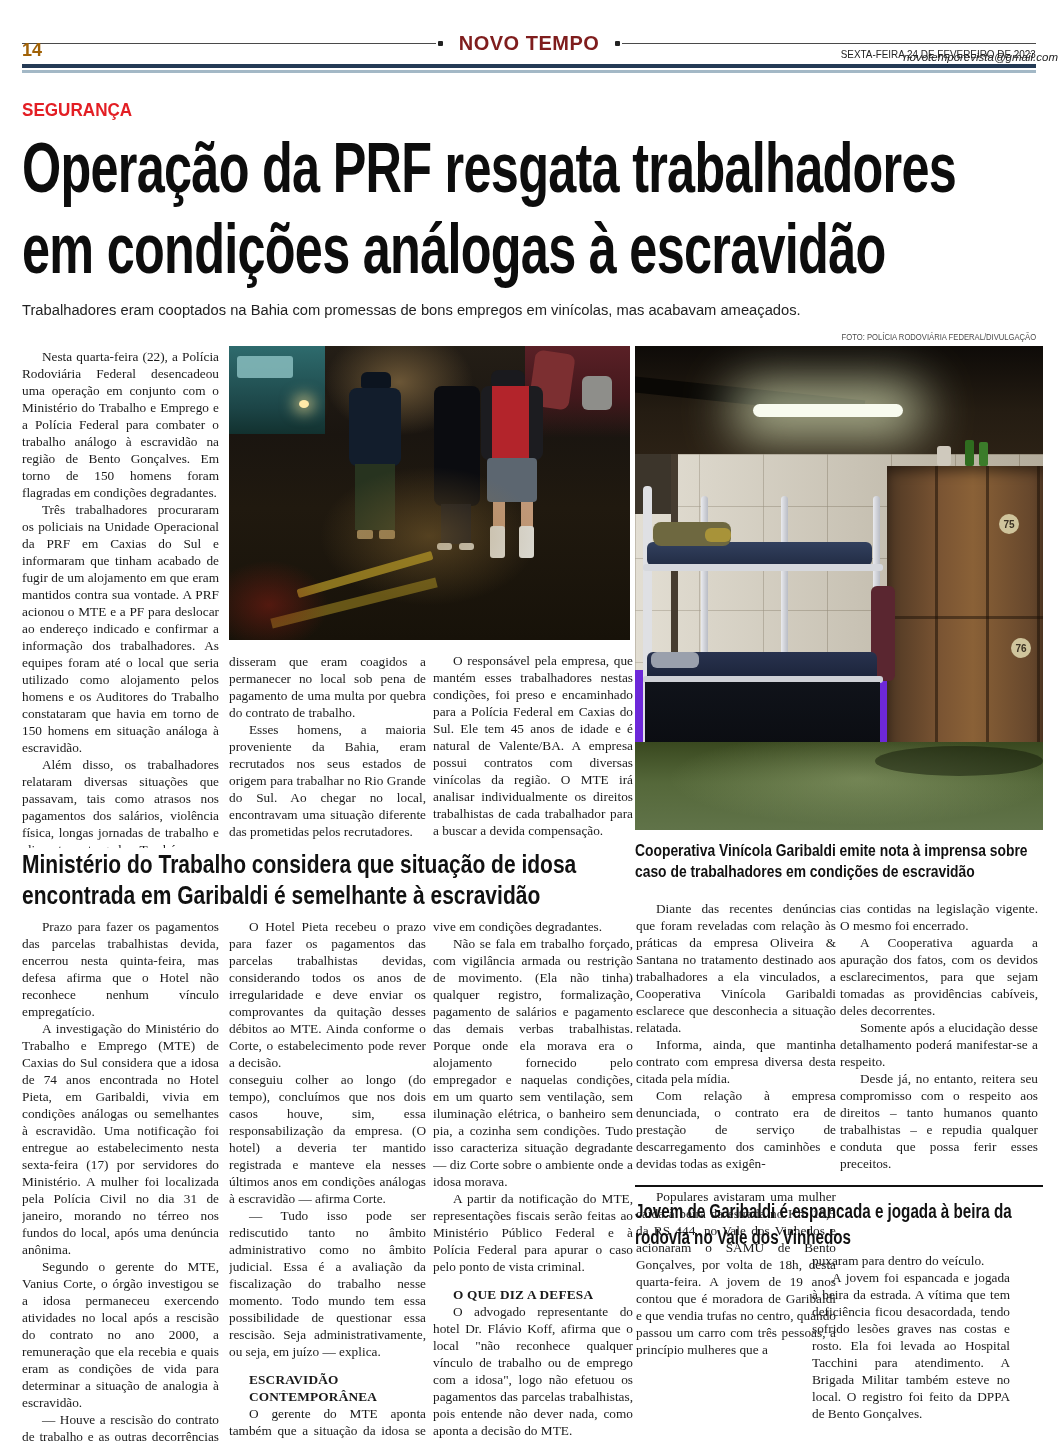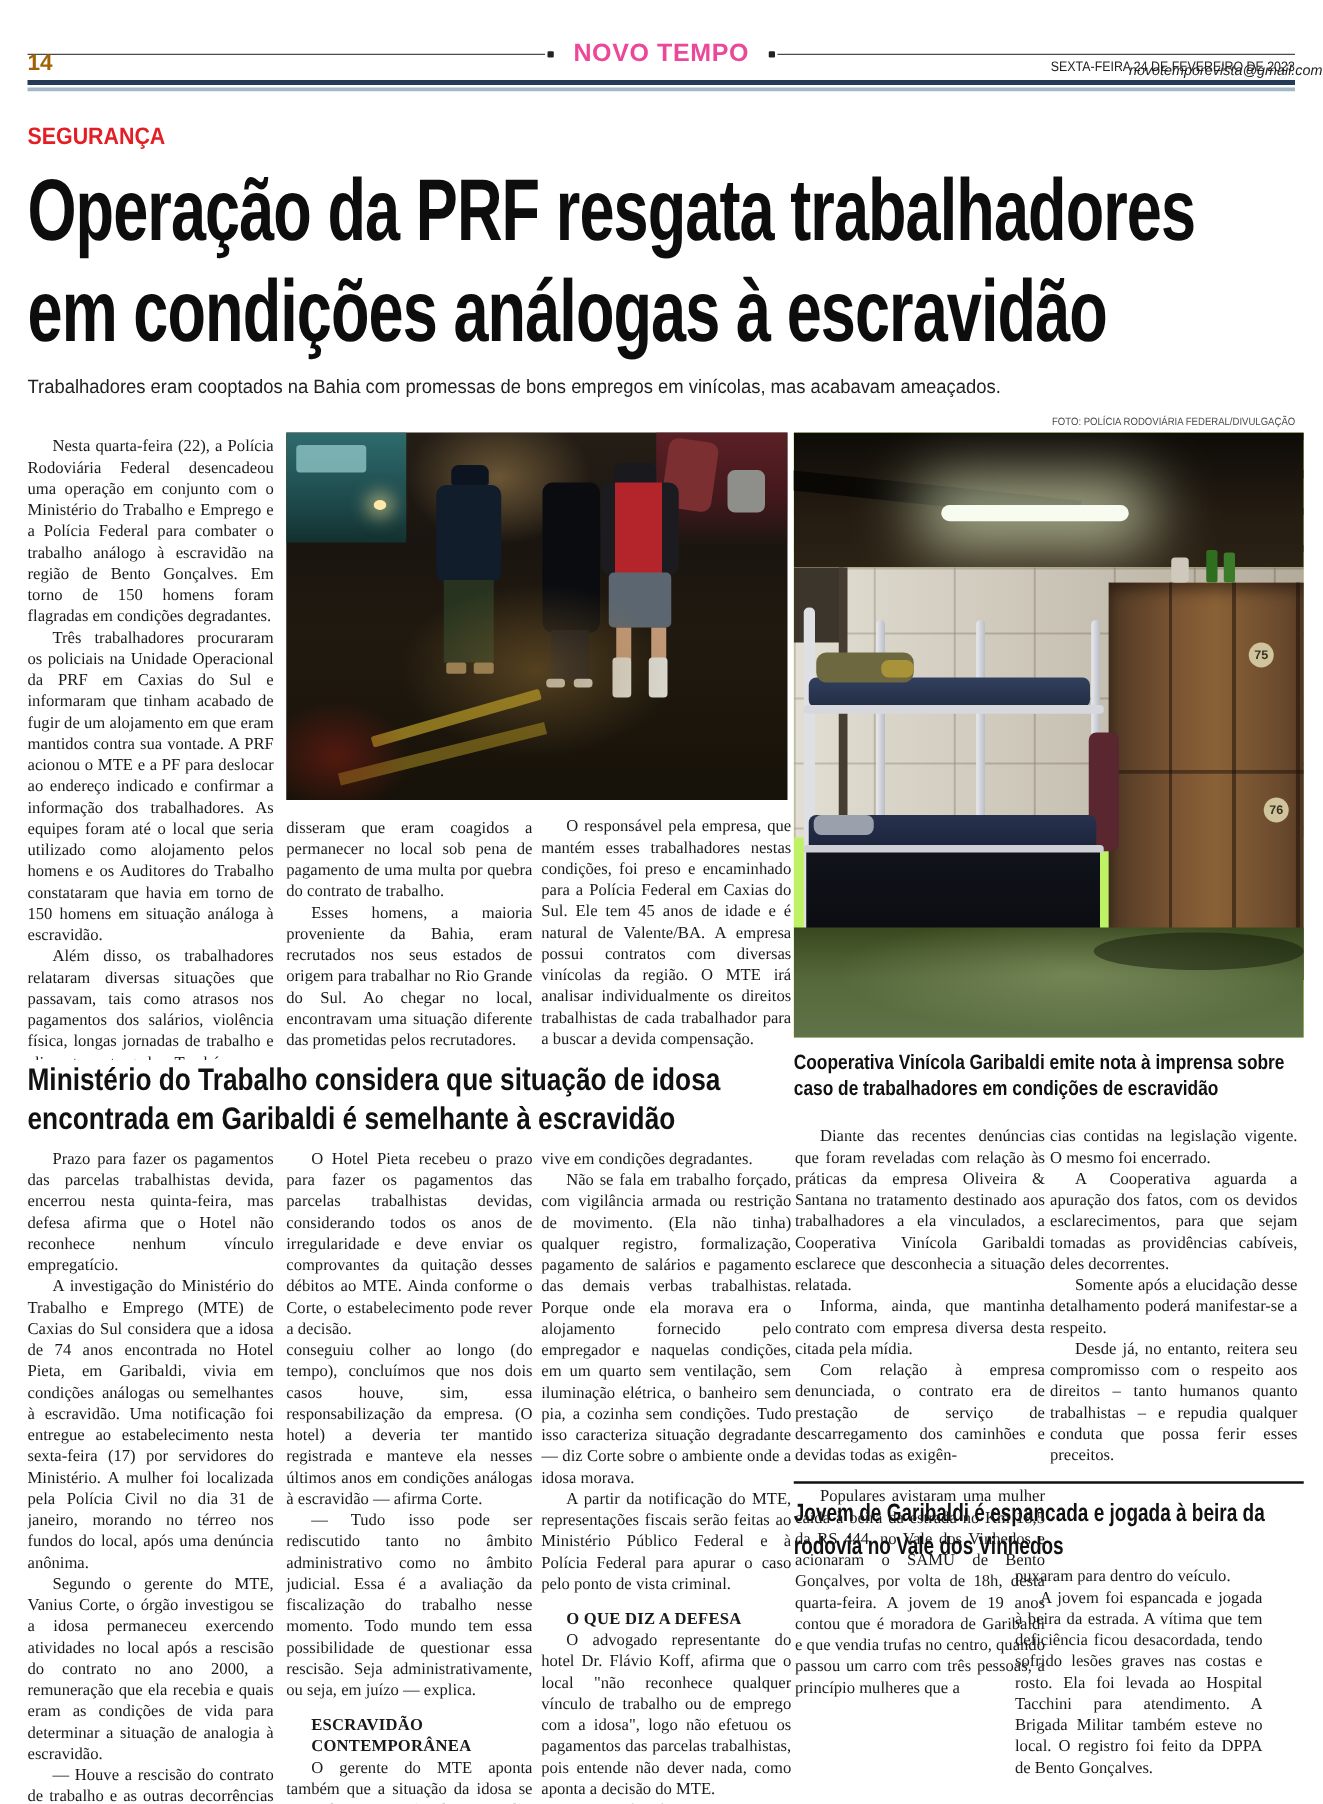--- a/index.html
+++ b/index.html
@@ -4,21 +4,21 @@
 <style>
   html,body{margin:0;padding:0;background:#ffffff;}
   .page{position:relative;width:1058px;height:1443px;background:#fff;overflow:hidden;
         font-family:"Liberation Serif",serif;color:#1a1a1a;}
 
   
   .mast-row{position:absolute;left:22px;right:22px;top:32px;display:flex;align-items:center;}
   .mast-line{flex:1;height:1.5px;background:#4a4a4a;}
   .mast-dot{width:5px;height:5px;background:#222;border-radius:1px;margin:0 2px;}
   .mast-title{margin:0 14px;font-family:"Liberation Sans",sans-serif;font-weight:700;
-              font-size:20px;letter-spacing:.5px;color:#ec4899;white-space:nowrap;}
+              font-size:20px;letter-spacing:.5px;color:#7f1d1d;white-space:nowrap;}
   .page-number{position:absolute;left:22px;top:40px;font-family:"Liberation Sans",sans-serif;
                font-weight:700;font-size:18px;color:#a16207;}
   .mast-email{position:absolute;left:0;right:0;top:51px;text-align:right;
               font-family:"Liberation Sans",sans-serif;font-style:italic;font-size:11.5px;color:#222;}
   .mast-date{position:absolute;right:22px;top:48px;font-family:"Liberation Sans",sans-serif;
              font-size:11px;color:#222;transform:scaleX(.9);transform-origin:right;}
   .rule-dark{position:absolute;left:22px;right:22px;top:64px;height:3.5px;background:#243a55;}
   .rule-light{position:absolute;left:22px;right:22px;top:69.5px;height:3px;background:#a3b8c6;}
 
   
@@ -98,21 +98,21 @@
   .p1-wboot2{left:290px;top:180px;width:15px;height:32px;background:#d9d7cf;border-radius:3px;}
   .p1-groundglow{left:90px;top:120px;width:220px;height:140px;
                  background:radial-gradient(ellipse at 50% 50%,rgba(150,115,55,.45),rgba(0,0,0,0) 70%);}
   .p1-stripe1{left:66px;top:224px;width:140px;height:9px;background:#b09325;opacity:.75;
               transform:rotate(-16deg);border-radius:2px;}
   .p1-stripe2{left:40px;top:252px;width:170px;height:10px;background:#9b821f;opacity:.6;transform:rotate(-14deg);}
   .p1-redglow{left:-20px;bottom:-10px;width:120px;height:90px;
               background:radial-gradient(ellipse,rgba(140,30,20,.5),transparent 70%);}
 
   
-  .photo2{position:absolute;left:635px;top:346px;width:408px;height:484px;margin:0;overflow:hidden;background:#bef264;}
+  .photo2{position:absolute;left:635px;top:346px;width:408px;height:484px;margin:0;overflow:hidden;background:#6d28d9;}
   .photo2 div{position:absolute;}
   .p2-ceiling{left:0;top:0;width:100%;height:108px;
               background:linear-gradient(180deg,#0e0b08,#241c12 60%,#2b2115),
                          repeating-linear-gradient(180deg,rgba(0,0,0,.5) 0 6px,transparent 6px 30px);}
   .p2-beam{left:-10px;top:42px;width:240px;height:16px;background:#0a0805;transform:rotate(6deg);}
   .p2-light{left:118px;top:58px;width:150px;height:13px;background:#f8fbef;border-radius:7px;
             box-shadow:0 0 50px 20px rgba(235,245,200,.75);}
   .p2-wall{left:0;top:108px;width:100%;height:216px;background-color:#d9d3c4;
            background-image:linear-gradient(90deg,rgba(255,255,255,.25),rgba(90,80,60,.3)),
              linear-gradient(rgba(140,130,110,.55) 1.5px,transparent 1.5px),

